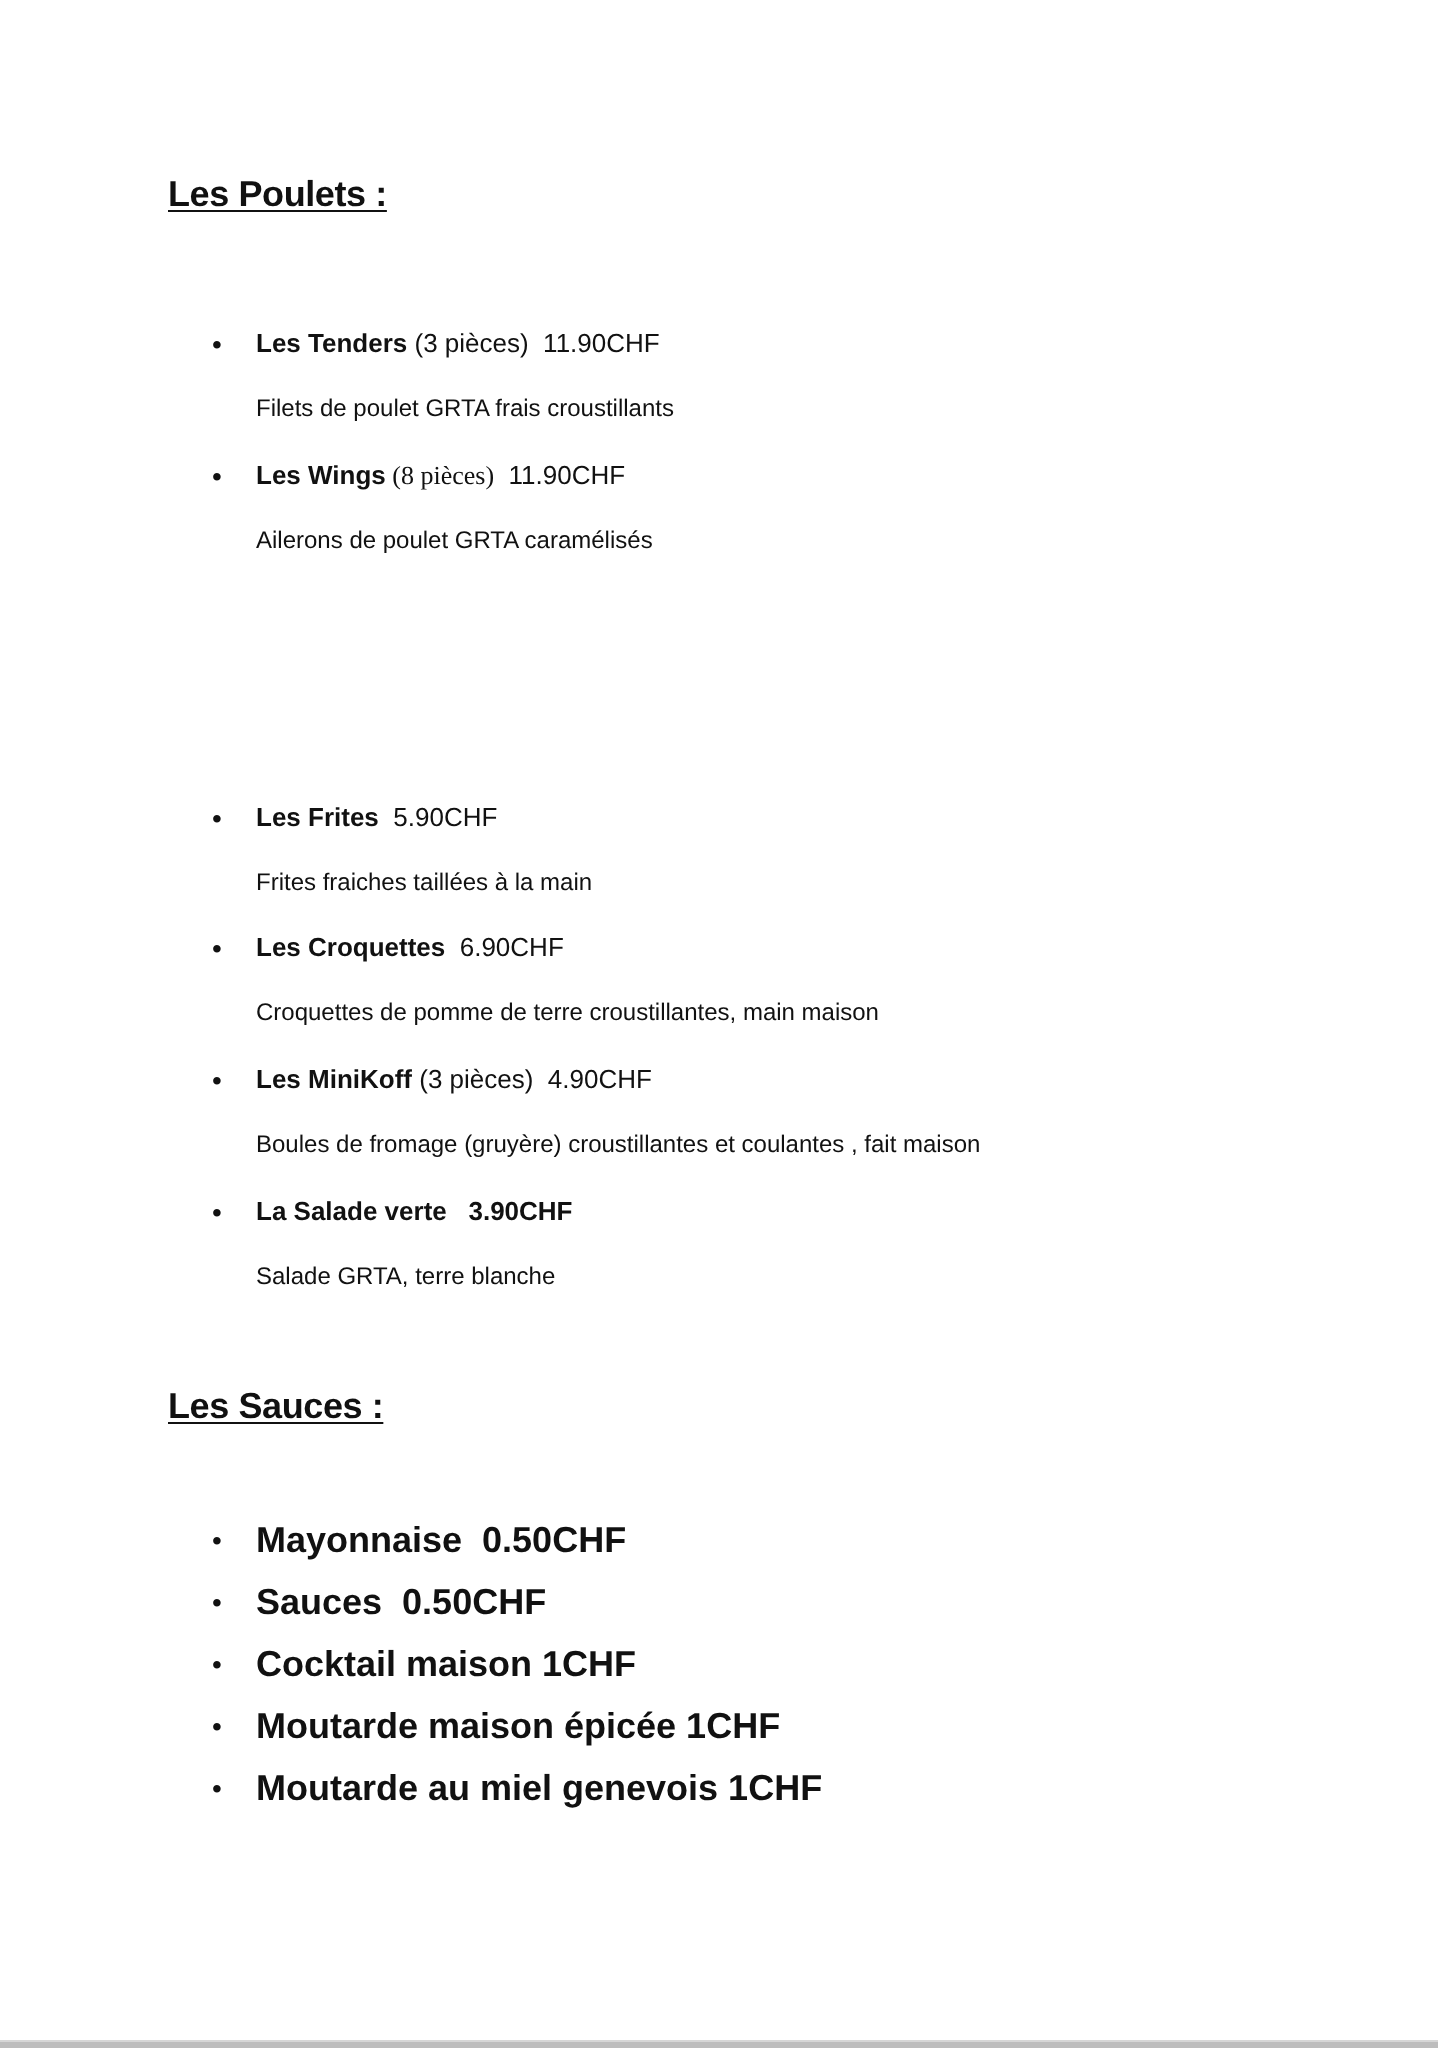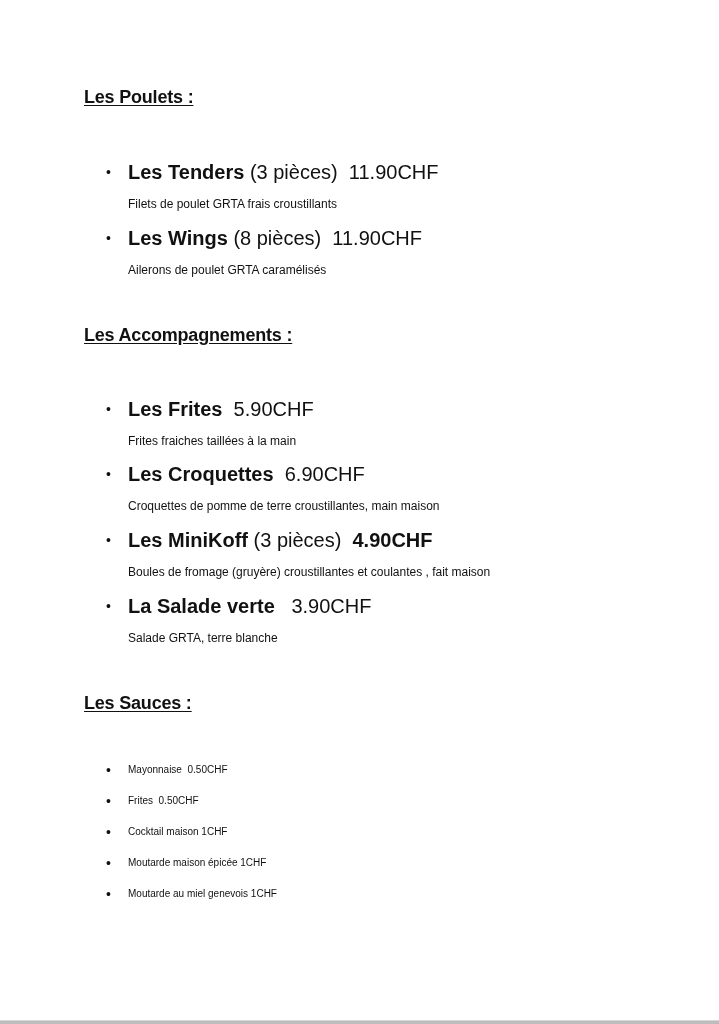--- a/index.html
+++ b/index.html
@@ -8,80 +8,79 @@
       font-family: "Liberation Sans", "DejaVu Sans", sans-serif; color: #111;
     }
     .page { position: absolute; left: 0; top: 0; width: 719px; height: 1021px; background: #fff; }
     .bottom-edge { position: absolute; left: 0; bottom: 0; width: 719px; height: 3px; background: #bdbdbd; border-top: 1px solid #d6d6d6; }
     .heading {
       position: absolute; left: 84px; font-weight: bold; font-size: 18px;
       text-decoration: underline; text-underline-offset: 2px; letter-spacing: -0.2px;
     }
     .item { position: absolute; left: 106px; }
     .bullet { position: absolute; left: 0; top: 0; font-size: 14px; line-height: 20px; }
-    .item-line { position: absolute; left: 22px; top: 0; white-space: nowrap; font-size: 20px; line-height: 20px; }
+    .item-line { position: absolute; left: 22px; top: 0; white-space: nowrap; font-size: 13px; line-height: 20px; }
     .item-name { font-weight: bold; }
     .item-extra { font-weight: normal; }
     .desc { position: absolute; left: 22px; top: 33px; white-space: nowrap; font-size: 12px; line-height: 18px; }
-    .sauce .item-line { font-weight: normal; font-size: 10px; }
+    .sauce .item-line { font-weight: bold; font-size: 18px; }
   </style>
 </head>
 <body>
 
 <div class="page">
 
   <div class="heading" style="top:87px;">Les Poulets :</div>
 
   <div class="item" style="top:162px;">
     <span class="bullet">•</span>
     <span class="item-line"><span class="item-name">Les Tenders</span><span class="item-extra" style="white-space:pre;"> (3 pièces)</span><span class="item-extra" style="white-space:pre;">  11.90CHF</span></span>
     <span class="desc">Filets de poulet GRTA frais croustillants</span>
   </div>
 
   <div class="item" style="top:228px;">
     <span class="bullet">•</span>
-    <span class="item-line"><span class="item-name">Les Wings</span><span class="item-extra" style="white-space:pre;"> (8 pièces)</span><span class="item-extra" style="white-space:pre;">  11.90CHF</span></span>
+    <span class="item-line"><span class="item-name">Les Wings</span><span class="item-extra" style="white-space:pre;font-family:Liberation Serif, serif;"> (8 pièces)</span><span class="item-extra" style="white-space:pre;">  11.90CHF</span></span>
     <span class="desc">Ailerons de poulet GRTA caramélisés</span>
   </div>
 
-  <div class="heading" style="top:325px;">Les Accompagnements :</div>
 
   <div class="item" style="top:399px;">
     <span class="bullet">•</span>
     <span class="item-line"><span class="item-name">Les Frites</span><span class="item-extra" style="white-space:pre;"></span><span class="item-extra" style="white-space:pre;">  5.90CHF</span></span>
     <span class="desc">Frites fraiches taillées à la main</span>
   </div>
 
   <div class="item" style="top:464px;">
     <span class="bullet">•</span>
     <span class="item-line"><span class="item-name">Les Croquettes</span><span class="item-extra" style="white-space:pre;"></span><span class="item-extra" style="white-space:pre;">  6.90CHF</span></span>
     <span class="desc">Croquettes de pomme de terre croustillantes, main maison</span>
   </div>
 
   <div class="item" style="top:530px;">
     <span class="bullet">•</span>
-    <span class="item-line"><span class="item-name">Les MiniKoff</span><span class="item-extra" style="white-space:pre;"> (3 pièces)</span><span class="item-extra" style="white-space:pre;font-weight:bold;">  4.90CHF</span></span>
+    <span class="item-line"><span class="item-name">Les MiniKoff</span><span class="item-extra" style="white-space:pre;"> (3 pièces)</span><span class="item-extra" style="white-space:pre;">  4.90CHF</span></span>
     <span class="desc">Boules de fromage (gruyère) croustillantes et coulantes , fait maison</span>
   </div>
 
   <div class="item" style="top:596px;">
     <span class="bullet">•</span>
-    <span class="item-line"><span class="item-name">La Salade verte</span><span class="item-extra" style="white-space:pre;"></span><span class="item-extra" style="white-space:pre;">   3.90CHF</span></span>
+    <span class="item-line"><span class="item-name">La Salade verte</span><span class="item-extra" style="white-space:pre;"></span><span class="item-extra" style="white-space:pre;font-weight:bold;">   3.90CHF</span></span>
     <span class="desc">Salade GRTA, terre blanche</span>
   </div>
 
   <div class="heading" style="top:693px;">Les Sauces :</div>
 
   <div class="item sauce" style="top:760px;">
     <span class="bullet">•</span>
     <span class="item-line" style="white-space:pre;">Mayonnaise  0.50CHF</span>
   </div>
   <div class="item sauce" style="top:791px;">
     <span class="bullet">•</span>
-    <span class="item-line" style="white-space:pre;">Frites  0.50CHF</span>
+    <span class="item-line" style="white-space:pre;">Sauces  0.50CHF</span>
   </div>
   <div class="item sauce" style="top:822px;">
     <span class="bullet">•</span>
     <span class="item-line" style="white-space:pre;">Cocktail maison 1CHF</span>
   </div>
   <div class="item sauce" style="top:853px;">
     <span class="bullet">•</span>
     <span class="item-line" style="white-space:pre;">Moutarde maison épicée 1CHF</span>
   </div>
   <div class="item sauce" style="top:884px;">

